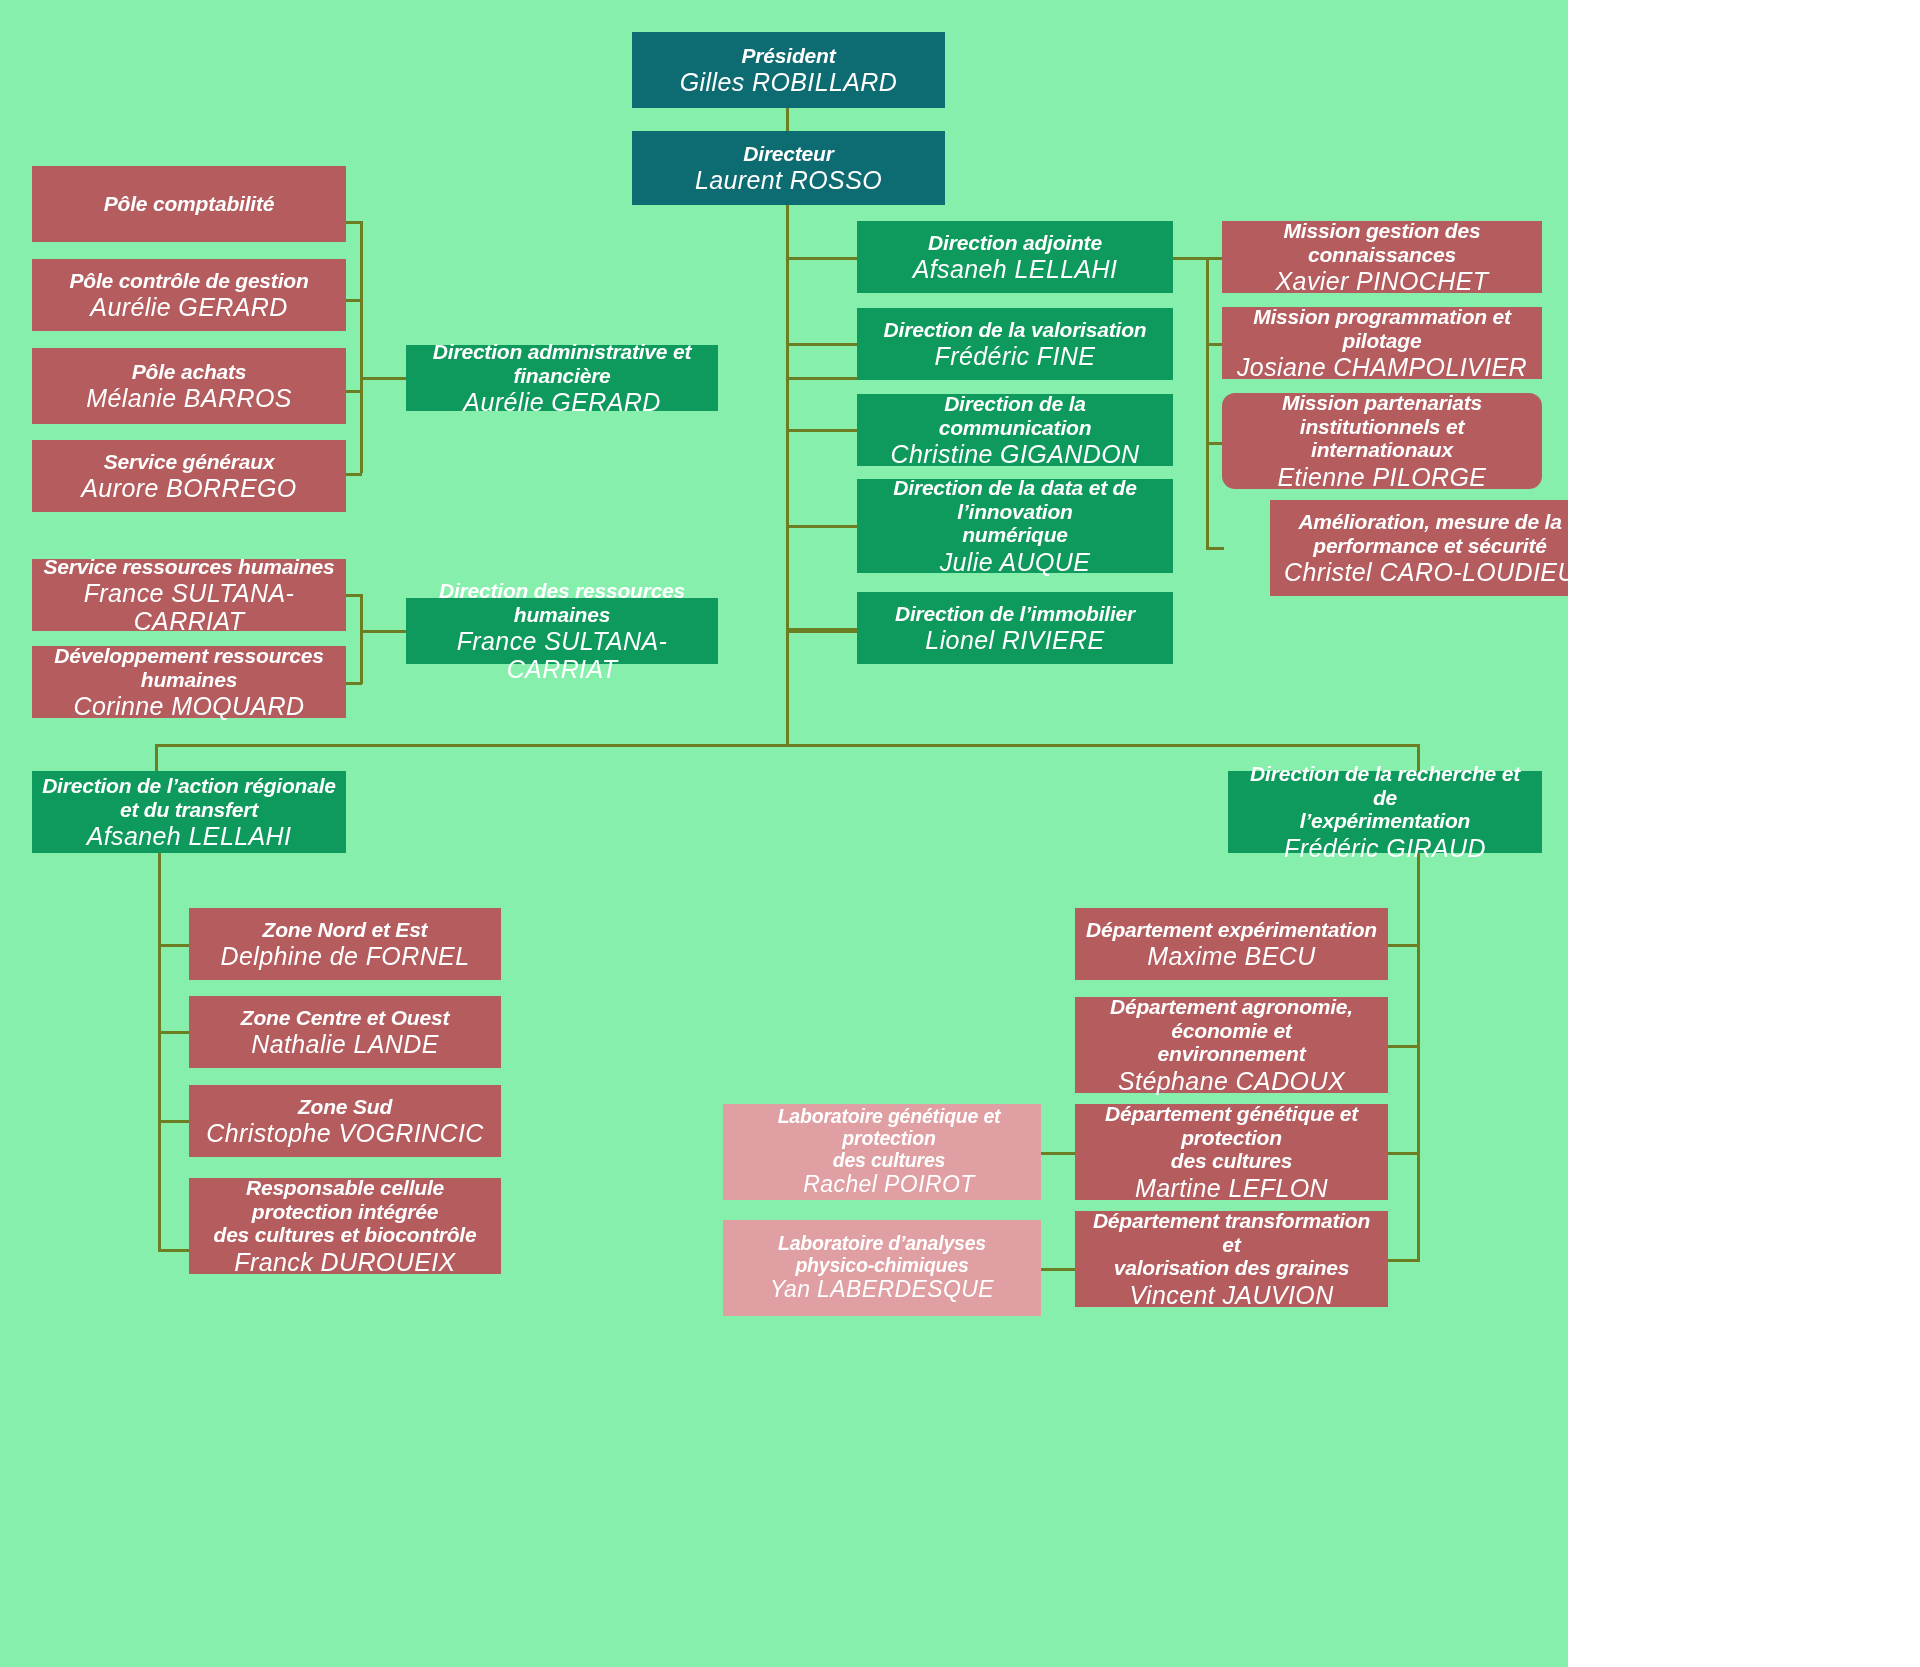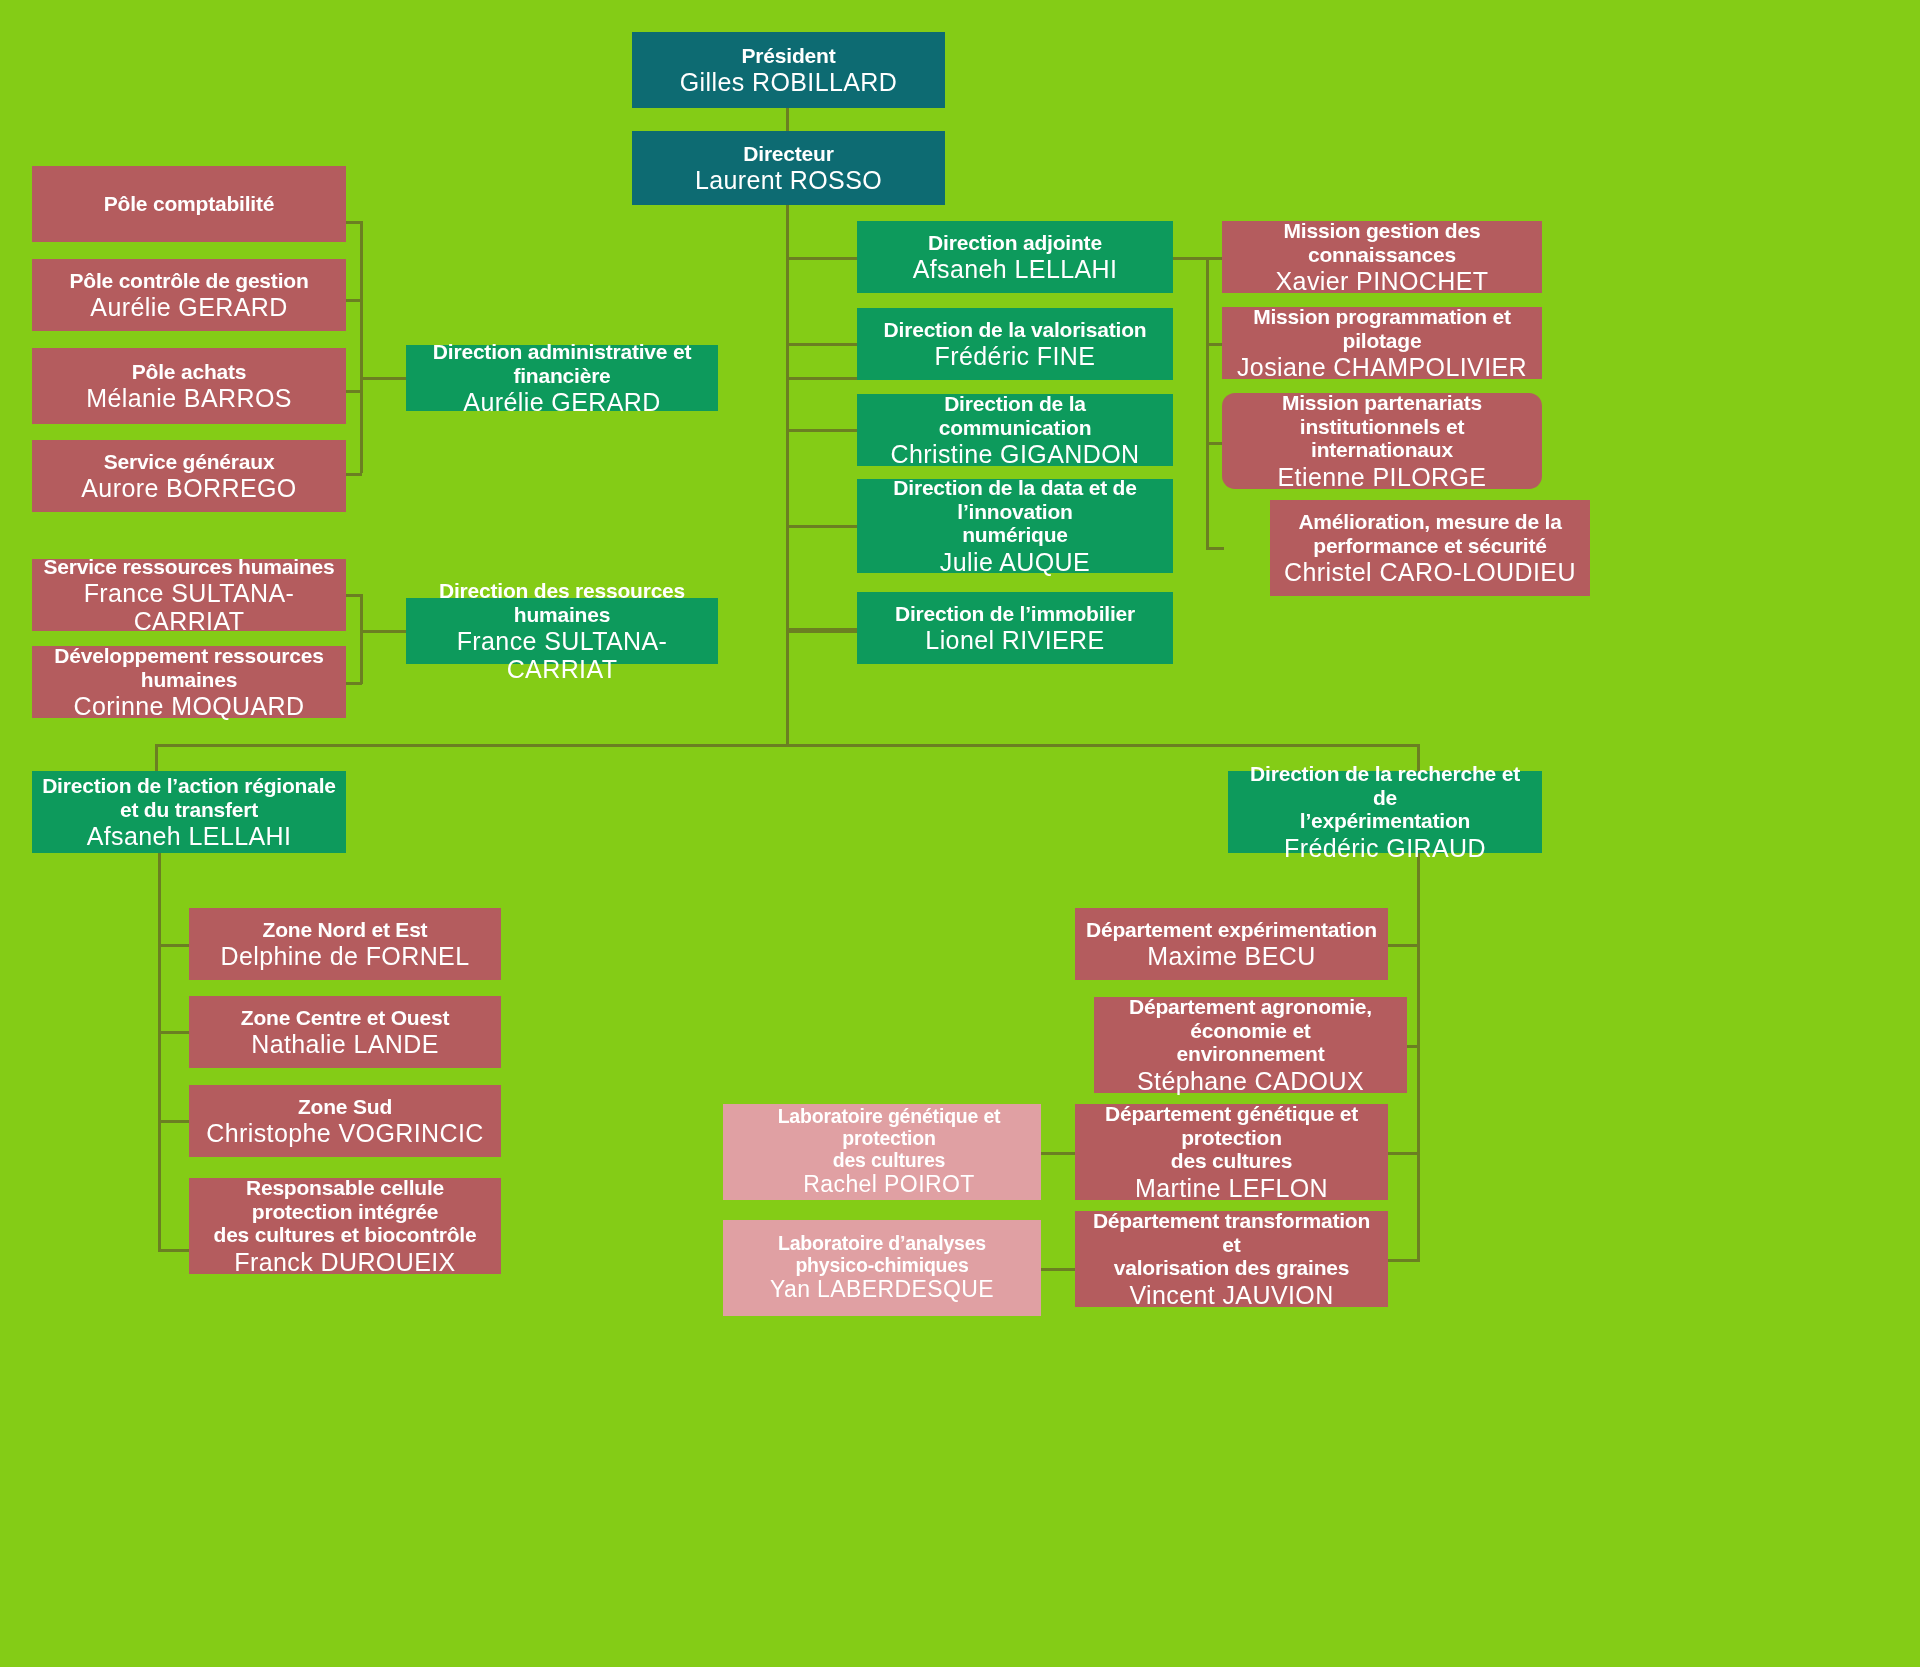--- a/index.html
+++ b/index.html
@@ -5,24 +5,25 @@
   html, body {
     margin: 0;
     padding: 0;
     background: #ffffff;
   }
   body {
     font-family: "Liberation Sans", sans-serif;
   }
   #chart {
     position: relative;
-    width: 1920px;
+    width: 1568px;
     height: 1667px;
-    background: #84cc16;
+    background: #86efac;
     overflow: hidden;
+    font-style: italic;
   }
   .box {
     position: absolute;
     box-sizing: border-box;
     display: flex;
     flex-direction: column;
     align-items: center;
     justify-content: center;
     text-align: center;
     color: #ffffff;
@@ -245,21 +246,21 @@
     <div class="title">Responsable cellule protection intégrée</div>
     <div class="title">des cultures et biocontrôle</div>
     <div class="person">Franck DUROUEIX</div>
   </div>
 
   <div class="box red" style="left:1075px; top:908px; width:313px; height:72px;">
     <div class="title">Département expérimentation</div>
     <div class="person">Maxime BECU</div>
   </div>
 
-  <div class="box red" style="left:1075px; top:997px; width:313px; height:96px;margin-left:19px;">
+  <div class="box red" style="left:1075px; top:997px; width:313px; height:96px;">
     <div class="title">Département agronomie, économie et</div>
     <div class="title">environnement</div>
     <div class="person">Stéphane CADOUX</div>
   </div>
 
   <div class="box red" style="left:1075px; top:1104px; width:313px; height:96px;">
     <div class="title">Département génétique et protection</div>
     <div class="title">des cultures</div>
     <div class="person">Martine LEFLON</div>
   </div>

